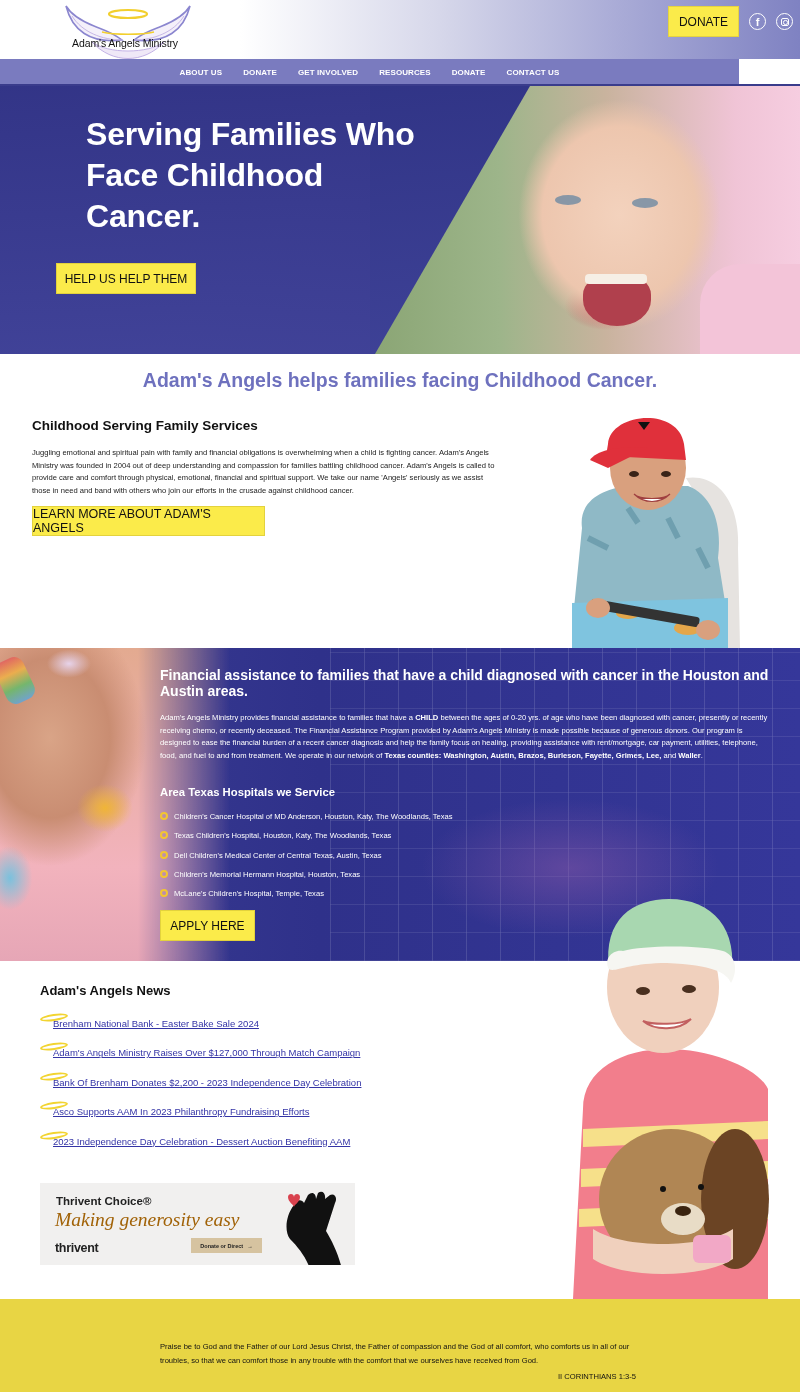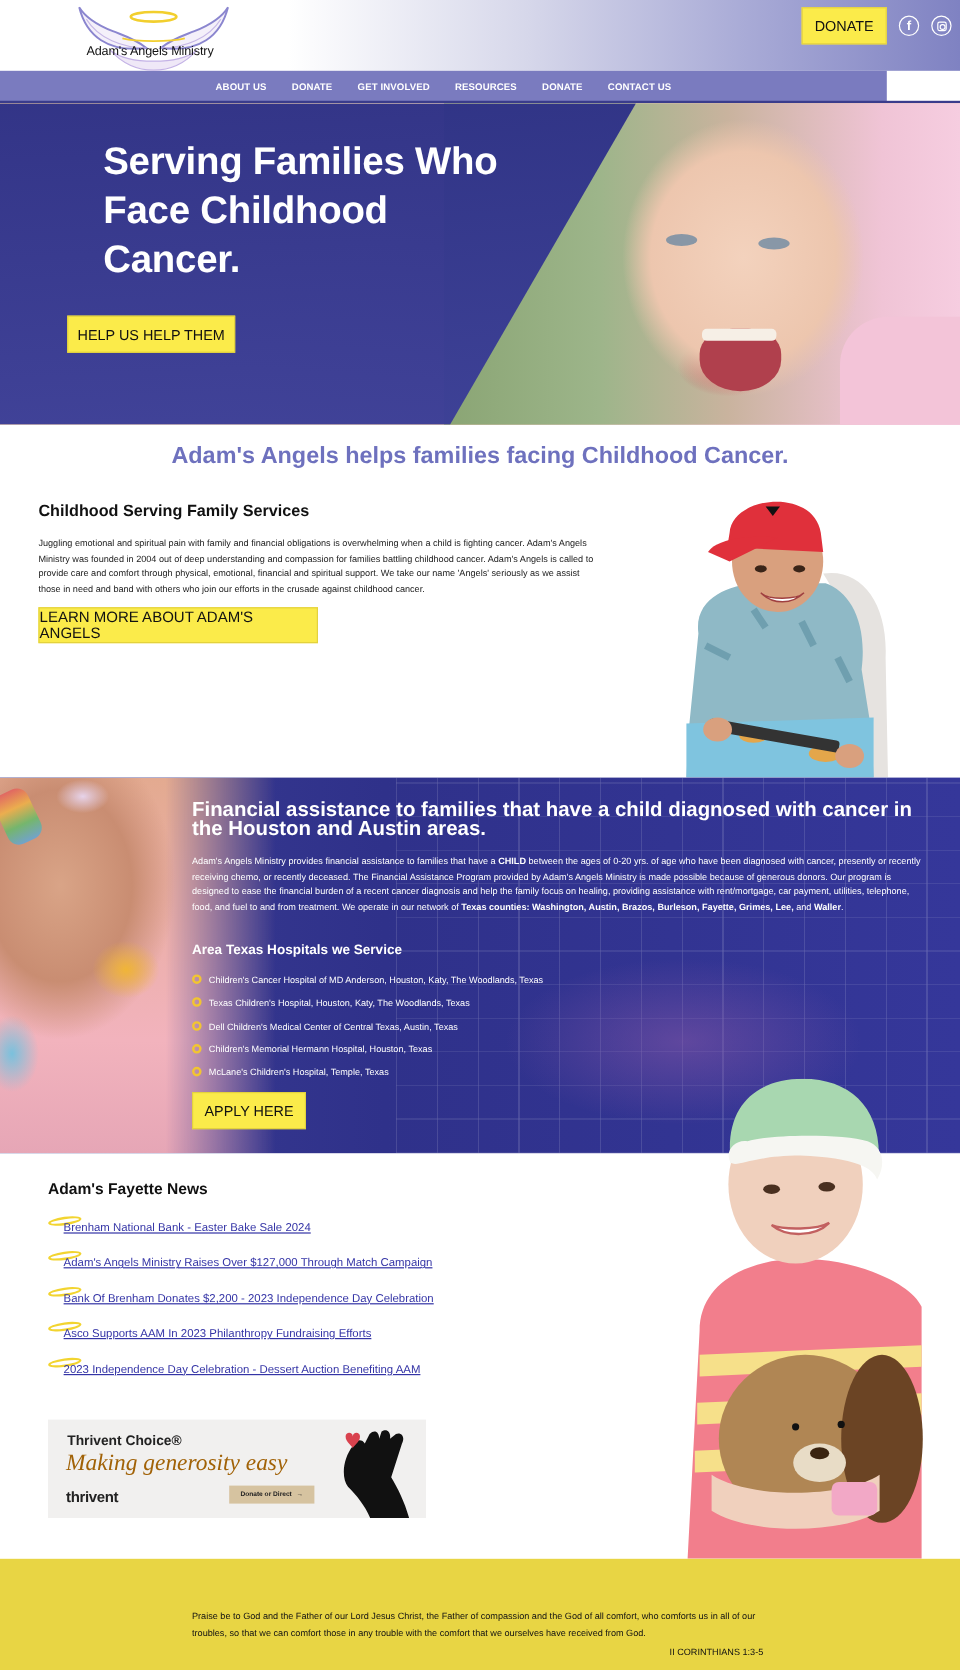--- a/index.html
+++ b/index.html
@@ -64,21 +64,21 @@
   .fin-girl { position: absolute; left: 0; top: 0; width: 230px; height: 313px;
     background:
       radial-gradient(ellipse 22px 14px at 30% 5%, #e7d3ea 0%, rgba(231,211,234,0) 100%),
       radial-gradient(ellipse 35px 30px at 105px 160px, #f0b537 0%, rgba(240,181,55,0) 80%),
       radial-gradient(ellipse 28px 40px at 10px 230px, #7ac1dd 0%, rgba(122,193,221,0) 80%),
       radial-gradient(ellipse 120px 160px at 50px 90px, #d9a487 0%, #c98d72 50%, rgba(201,141,114,0) 80%),
       linear-gradient(180deg, #e3aa90 0%, #f2b3bd 70%, #e6a6b6 100%);
     mask-image: linear-gradient(90deg, #000 60%, transparent 100%);
     -webkit-mask-image: linear-gradient(90deg, #000 60%, transparent 100%); }
   .fin-rainbow { position: absolute; left: 0; top: 10px; width: 30px; height: 45px; background: linear-gradient(180deg,#e45b5b,#f3b545,#5fbf6b,#5aa6e0); transform: rotate(-25deg); opacity: .8; border-radius: 10px; }
-  .fin-title { position: absolute; left: 160px; top: 667px; width: 630px; color: #fff; font-weight: bold; font-size: 17px; line-height: 16px; }
+  .fin-title { position: absolute; left: 160px; top: 667px; width: 630px; color: #fff; font-weight: bold; font-size: 14px; line-height: 16px; }
   .fin-body { position: absolute; left: 160px; top: 712px; width: 610px; color: #fff; font-size: 7.6px; line-height: 12.6px; }
   .fin-body b { font-weight: bold; }
   .hosp-title { position: absolute; left: 160px; top: 786px; color: #fff; font-weight: bold; font-size: 11.3px; }
   .hosp-list { position: absolute; left: 160px; top: 810px; list-style: none; }
   .hosp-item { position: relative; padding-left: 14px; height: 19.3px; color: #fff; font-size: 7.6px; line-height: 13px; }
   .hosp-bullet { position: absolute; left: 0; top: 2px; width: 8px; height: 8px; border: 2px solid #f2c531; border-radius: 50%; }
   .apply-btn { position: absolute; left: 160px; top: 910px; width: 95px; height: 31px; background: #fbeb4a; border: 1px solid #e3d23d;
     font-size: 12px; color: #111; display: flex; align-items: center; justify-content: center; cursor: pointer; }
 
   
@@ -185,21 +185,21 @@
 <h4 class="hosp-title">Area Texas Hospitals we Service</h4>
 <ul class="hosp-list">
   <li class="hosp-item"><span class="hosp-bullet"></span><span>Children's Cancer Hospital of MD Anderson, Houston, Katy, The Woodlands, Texas</span></li>
   <li class="hosp-item"><span class="hosp-bullet"></span><span>Texas Children's Hospital, Houston, Katy, The Woodlands, Texas</span></li>
   <li class="hosp-item"><span class="hosp-bullet"></span><span>Dell Children's Medical Center of Central Texas, Austin, Texas</span></li>
   <li class="hosp-item"><span class="hosp-bullet"></span><span>Children's Memorial Hermann Hospital, Houston, Texas</span></li>
   <li class="hosp-item"><span class="hosp-bullet"></span><span>McLane's Children's Hospital, Temple, Texas</span></li>
 </ul>
 <div class="apply-btn">APPLY HERE</div>
 
-<h3 class="news-title">Adam's Fayette News</h3>
+<h3 class="news-title">Adam's Angels News</h3>
 <div class="news-list">
   <div class="news-item">
       <span class="halo"></span>
       <a class="news-link">Brenham National Bank - Easter Bake Sale 2024</a>
     </div>
   <div class="news-item">
       <span class="halo"></span>
       <a class="news-link">Adam's Angels Ministry Raises Over $127,000 Through Match Campaign</a>
     </div>
   <div class="news-item">

